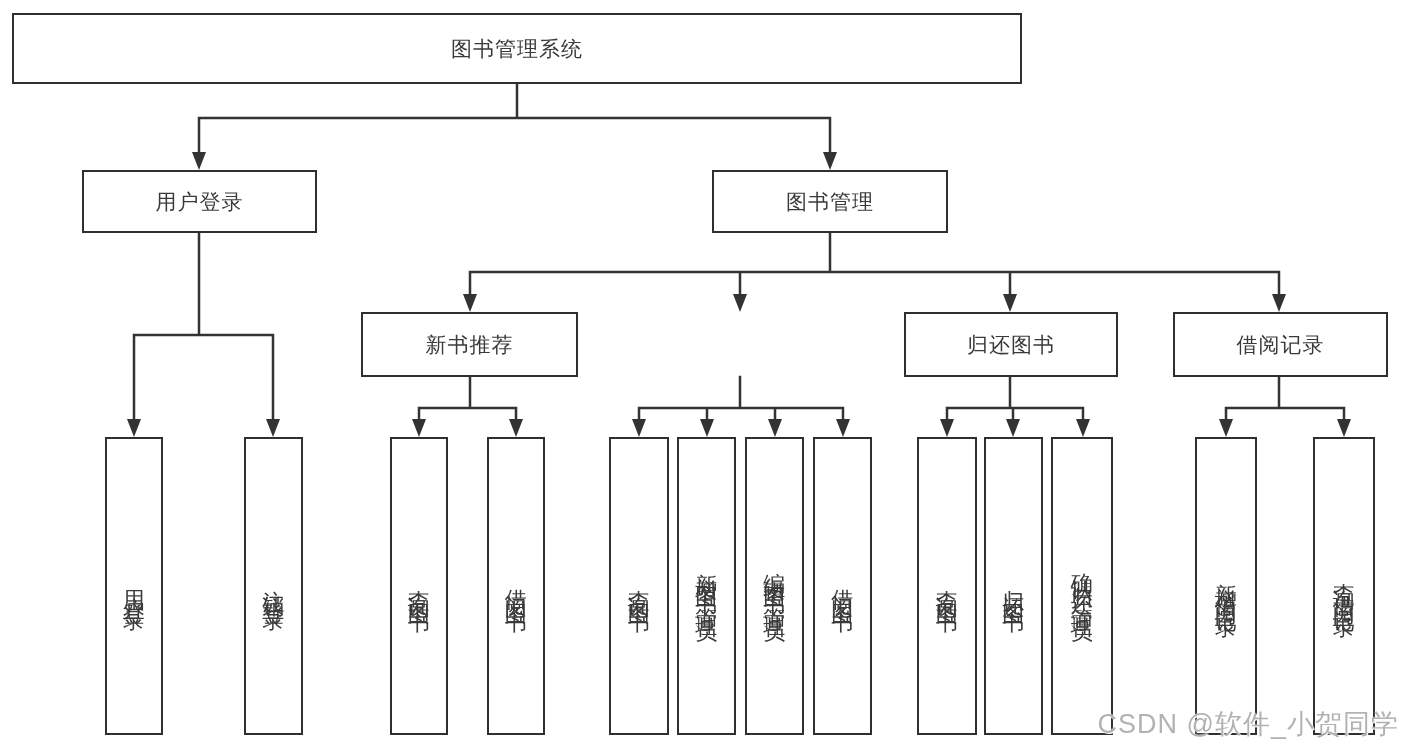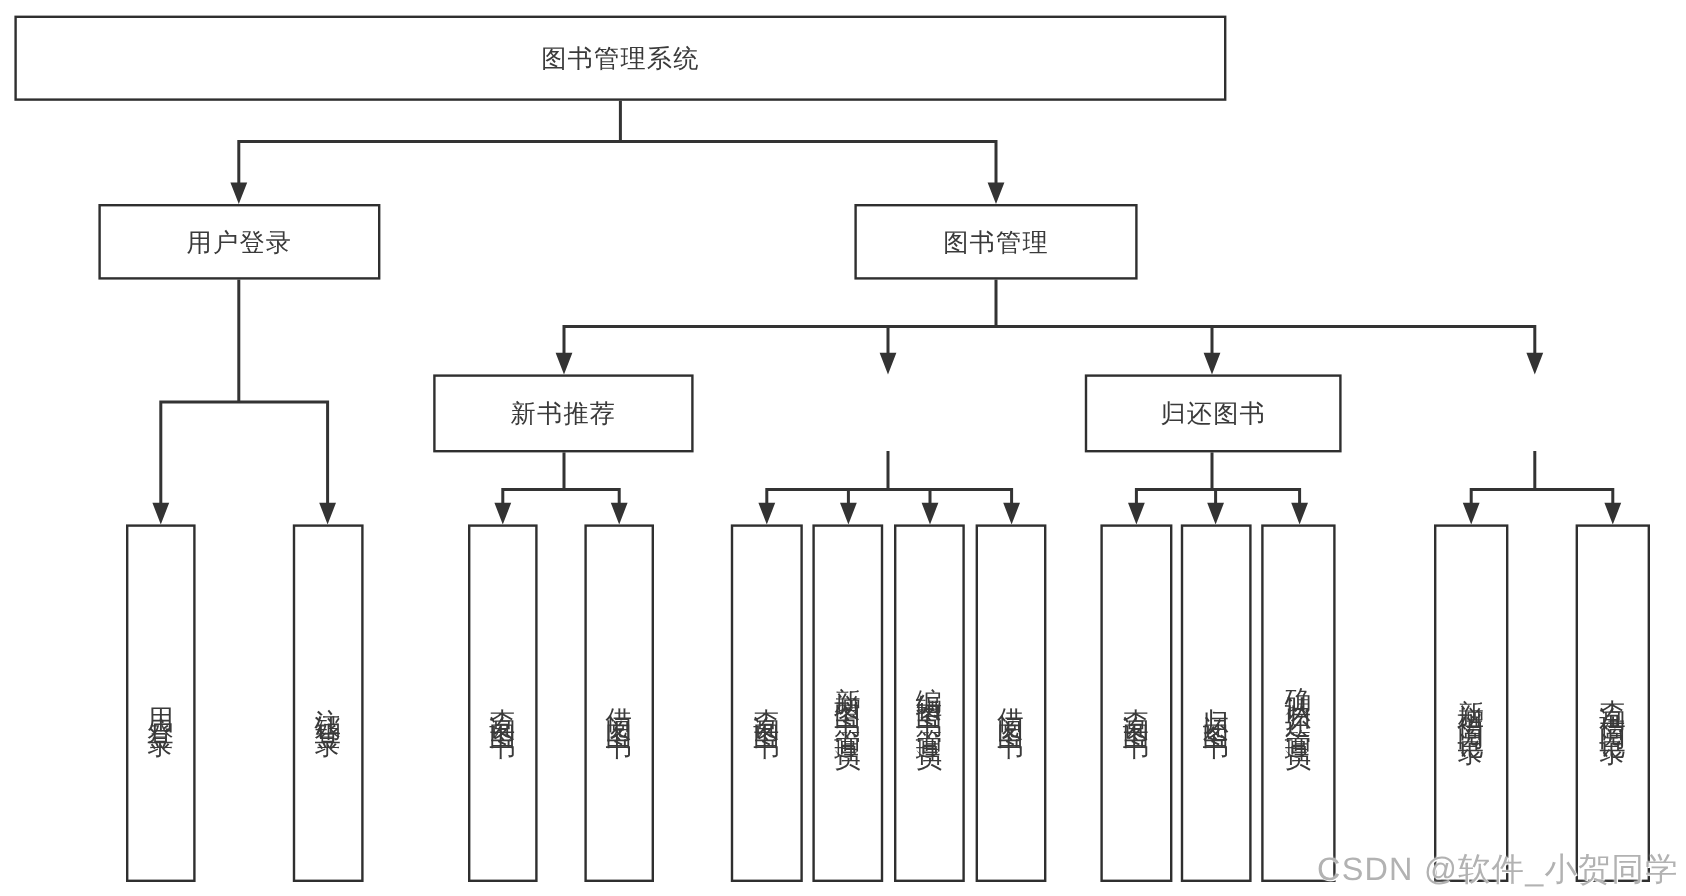--- a/index.html
+++ b/index.html
@@ -142,20 +142,23 @@
   <div class="box h" style="left:361px;top:312px;width:217px;height:65px">
     <span>新书推荐</span>
   </div>
 
   <div class="box h" style="left:712px;top:170px;width:236px;height:63px">
     <span>图书管理</span>
   </div>
   <div class="box h" style="left:904px;top:312px;width:214px;height:65px">
     <span>归还图书</span>
   </div>
+  <div class="box h" style="left:1173px;top:312px;width:215px;height:65px">
+    <span>借阅记录</span>
+  </div>
 
   <div class="box v" style="left:105px;top:437px;width:58px;height:298px">
     <span>用户登录</span>
   </div>
   <div class="box v" style="left:244px;top:437px;width:59px;height:298px">
     <span>注销登录</span>
   </div>
 
   <div class="box v" style="left:390px;top:437px;width:58px;height:298px">
     <span>查询图书</span>

